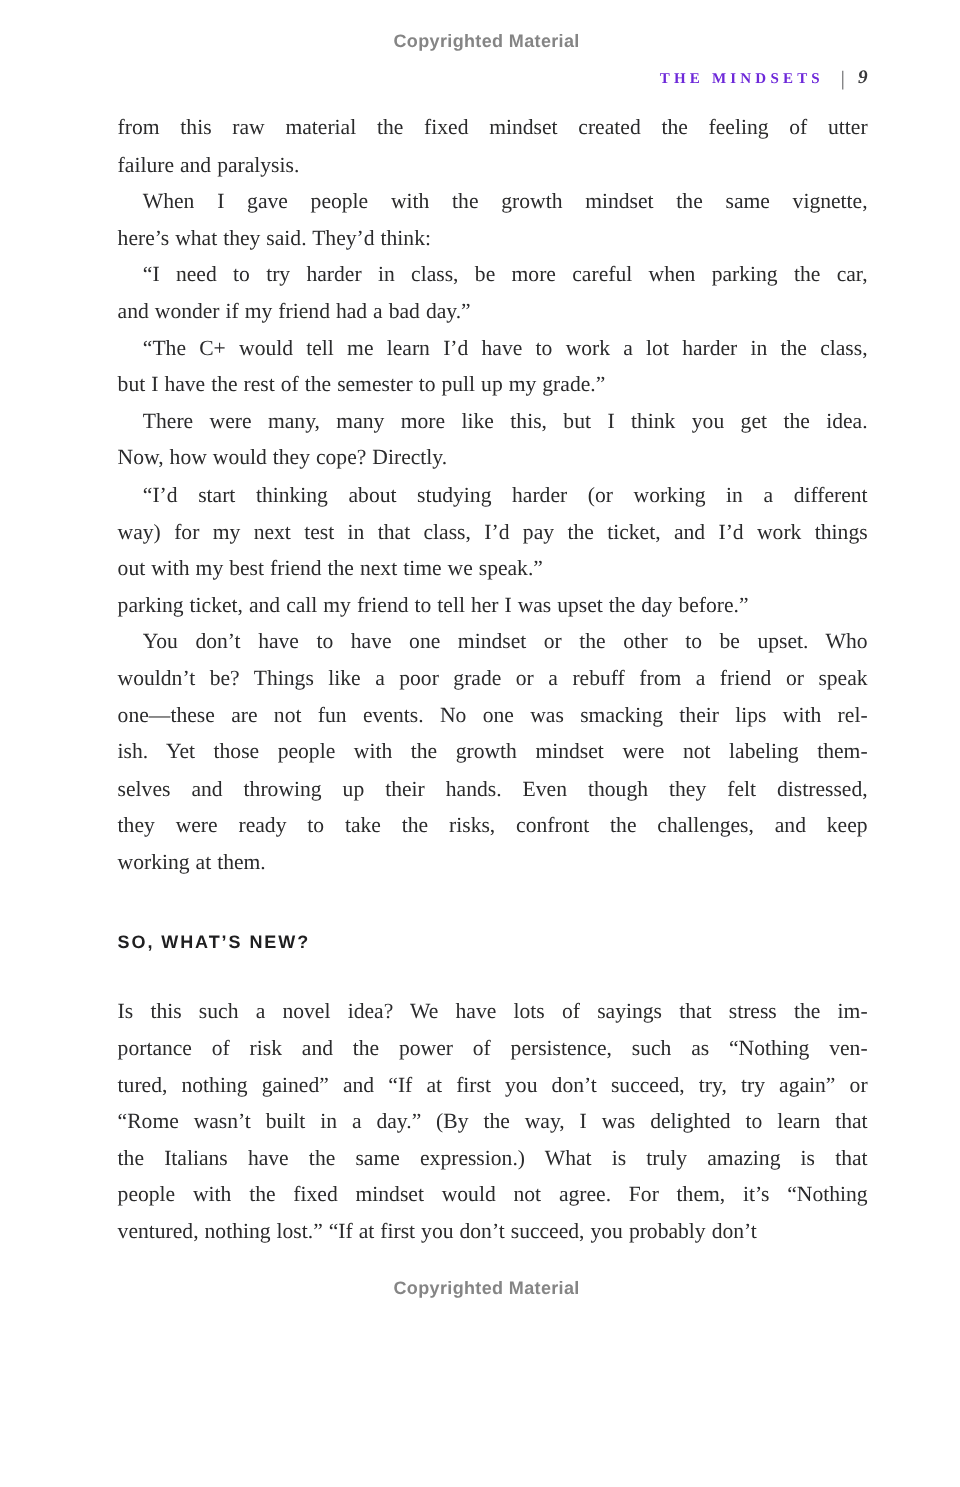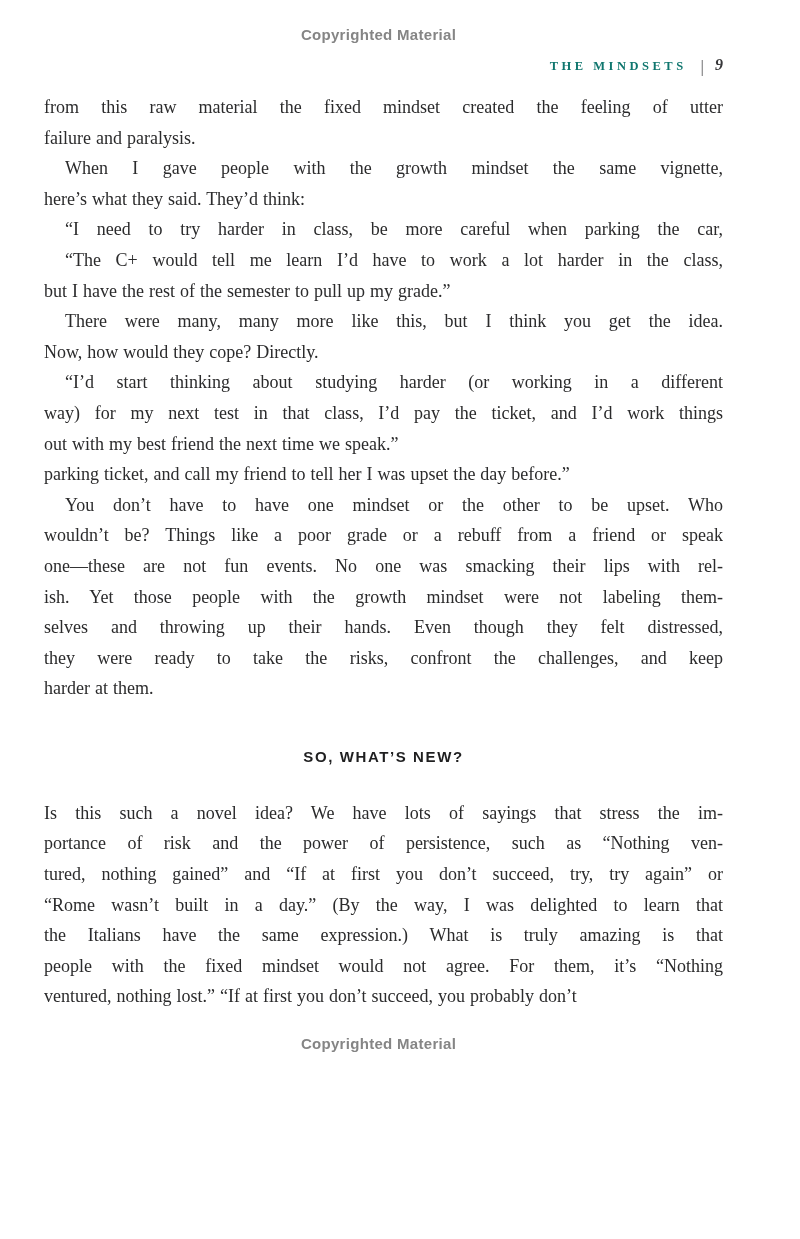--- a/index.html
+++ b/index.html
@@ -8,21 +8,21 @@
     background: #ffffff;
   }
   .page {
     position: relative;
     width: 800px;
     height: 1239px;
     margin: 0 auto;
     background: #ffffff;
     overflow: hidden;
     box-sizing: border-box;
-    padding: 27px 77px 0 44px;
+    padding: 27px 77px 0 98px;
     font-family: "Liberation Serif", serif;
   }
   .watermark {
     font-family: "Liberation Sans", sans-serif;
     font-size: 15px;
     font-weight: 700;
     color: #858585;
     text-align: center;
     letter-spacing: 0.3px;
     line-height: 16px;
@@ -39,21 +39,21 @@
     margin-top: 14px;
     text-align: right;
     line-height: 16px;
     white-space: nowrap;
   }
   .running-header .title {
     font-family: "Liberation Serif", serif;
     font-size: 12.5px;
     font-weight: 700;
     letter-spacing: 3.5px;
-    color: #0f766e;
+    color: #6d28d9;
   }
   .running-header .sep {
     display: inline-block;
     font-size: 17px;
     font-weight: 400;
     color: #5a5a5c;
     margin: 0 7px 0 10px;
     vertical-align: -2px;
   }
   .running-header .pagenum {
@@ -82,21 +82,21 @@
   .line.indent {
     text-indent: 21px;
   }
   .section-heading {
     margin: 44px 0 33px 0;
     font-family: "Liberation Sans", sans-serif;
     font-size: 15px;
     font-weight: 700;
     letter-spacing: 1.6px;
     color: #1f1f20;
-    text-align: center;
+    text-align: left;
     line-height: 17px;
   }
 </style>
 </head>
 <body>
 
 <div class="page">
 
   <div class="watermark top">Copyrighted Material</div>
 
@@ -110,20 +110,21 @@
       <div class="para">
         <div class="line">from this raw material the fixed mindset created the feeling of utter</div>
         <div class="line last">failure and paralysis.</div>
       </div>
       <div class="para">
         <div class="line indent">When I gave people with the growth mindset the same vignette,</div>
         <div class="line last">here’s what they said. They’d think:</div>
       </div>
       <div class="para">
         <div class="line indent">“I need to try harder in class, be more careful when parking the car,</div>
+        <div class="line last">and wonder if my friend had a bad day.”</div>
       </div>
       <div class="para">
         <div class="line indent">“The C+ would tell me learn I’d have to work a lot harder in the class,</div>
         <div class="line last">but I have the rest of the semester to pull up my grade.”</div>
       </div>
       <div class="para">
         <div class="line indent">There were many, many more like this, but I think you get the idea.</div>
         <div class="line last">Now, how would they cope? Directly.</div>
       </div>
       <div class="para">
@@ -134,21 +135,21 @@
       <div class="para">
         <div class="line last">parking ticket, and call my friend to tell her I was upset the day before.”</div>
       </div>
       <div class="para">
         <div class="line indent">You don’t have to have one mindset or the other to be upset. Who</div>
         <div class="line">wouldn’t be? Things like a poor grade or a rebuff from a friend or speak</div>
         <div class="line">one—these are not fun events. No one was smacking their lips with rel-</div>
         <div class="line">ish. Yet those people with the growth mindset were not labeling them-</div>
         <div class="line">selves and throwing up their hands. Even though they felt distressed,</div>
         <div class="line">they were ready to take the risks, confront the challenges, and keep</div>
-        <div class="line last">harder at them.</div>
+        <div class="line last">working at them.</div>
       </div>
     </div>
 
   <h2 class="section-heading">SO, WHAT’S NEW?</h2>
 
   <div class="body-text" id="paragraphs-after">
       <div class="para">
         <div class="line">Is this such a novel idea? We have lots of sayings that stress the im-</div>
         <div class="line">portance of risk and the power of persistence, such as “Nothing ven-</div>
         <div class="line">tured, nothing gained” and “If at first you don’t succeed, try, try again” or</div>

